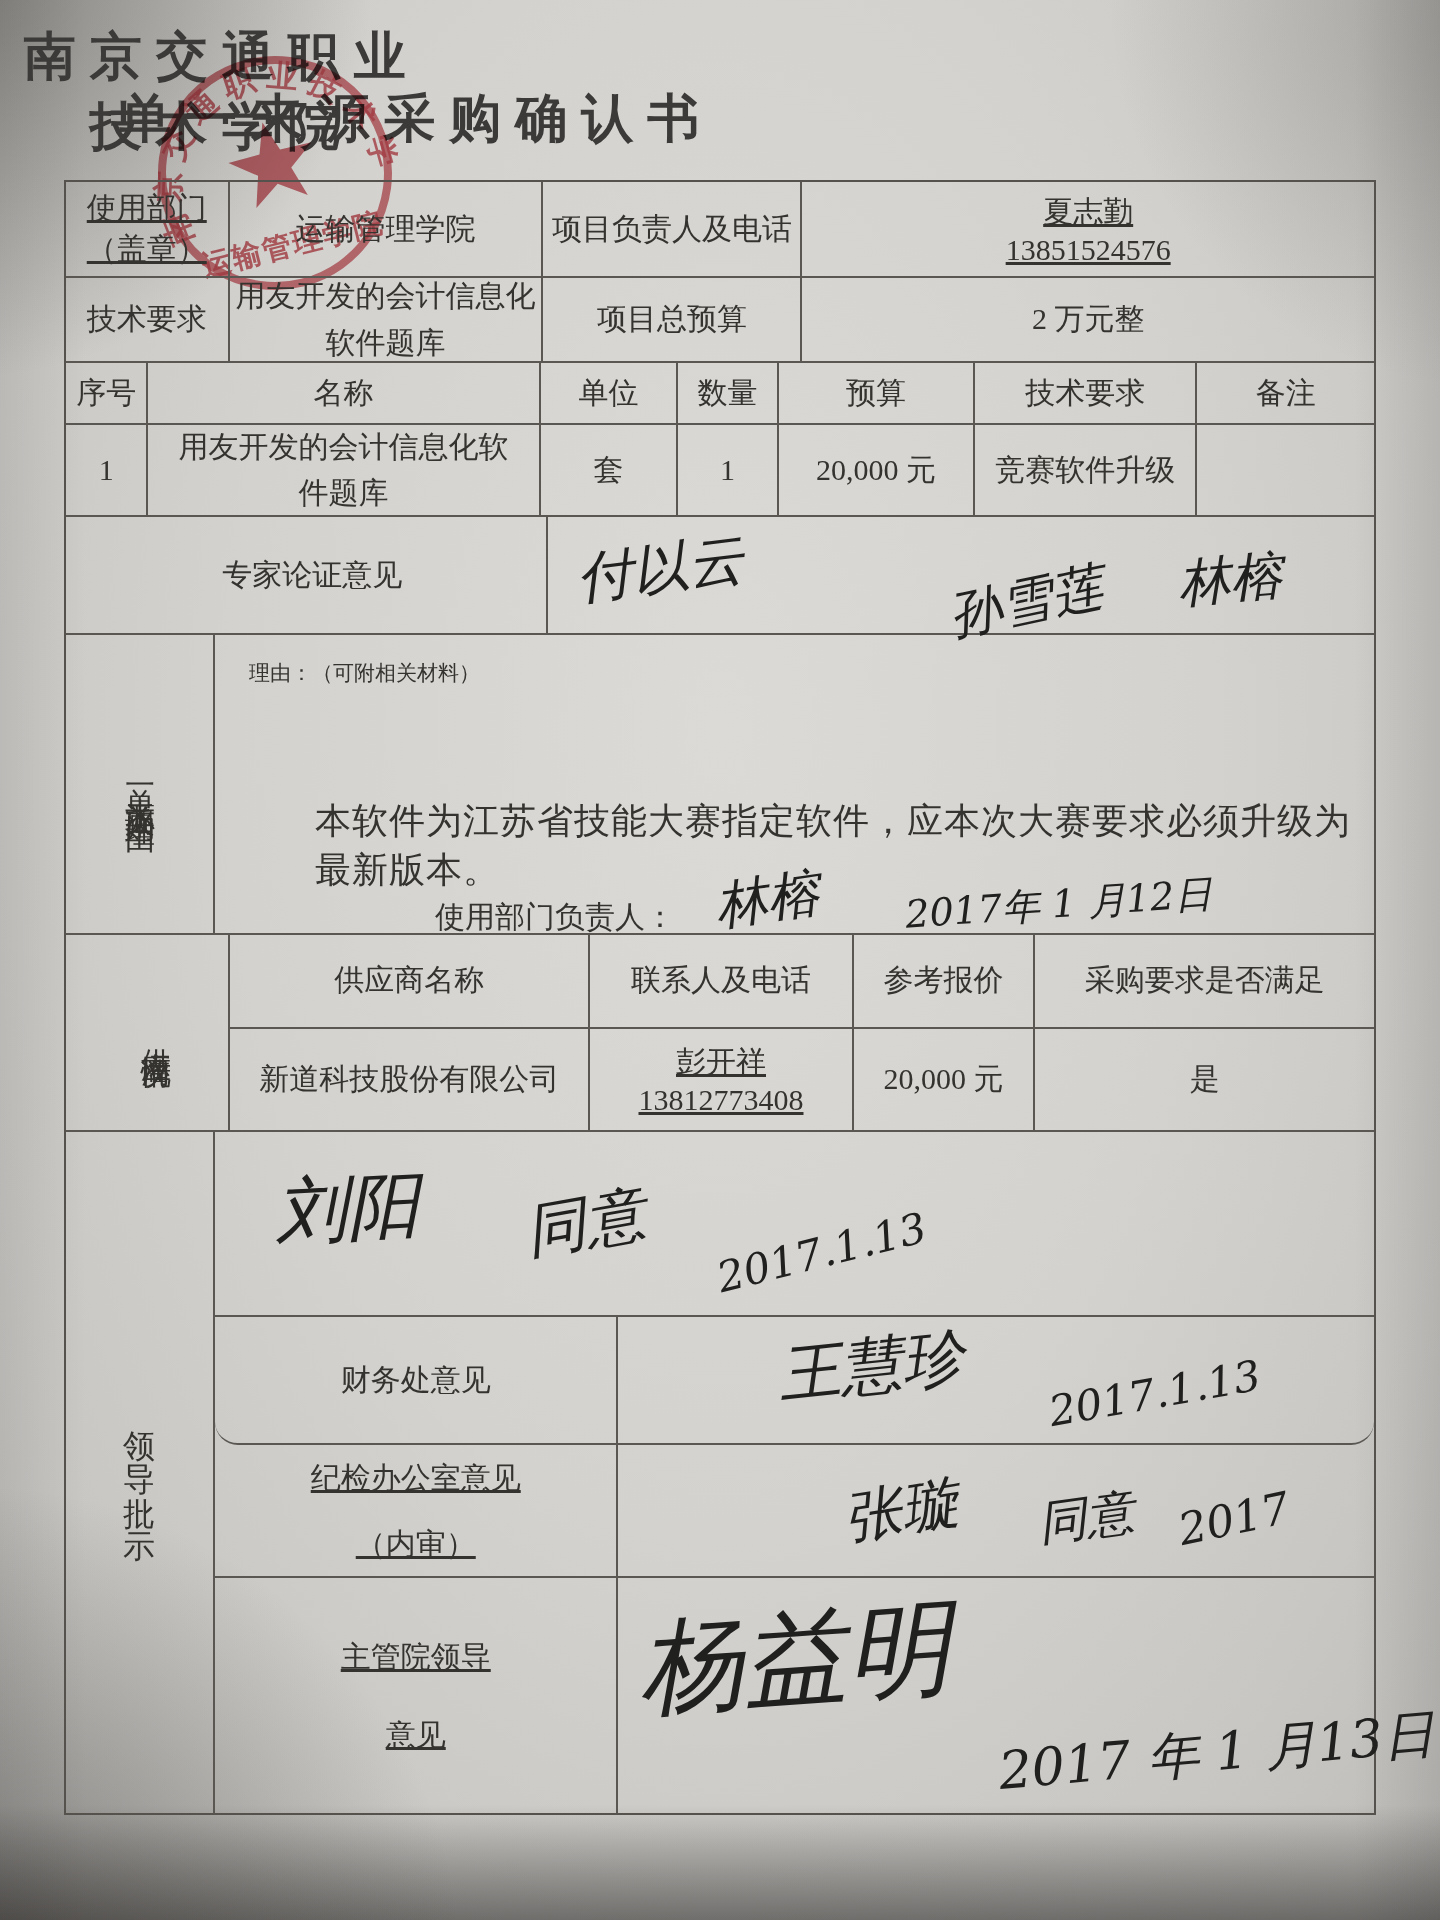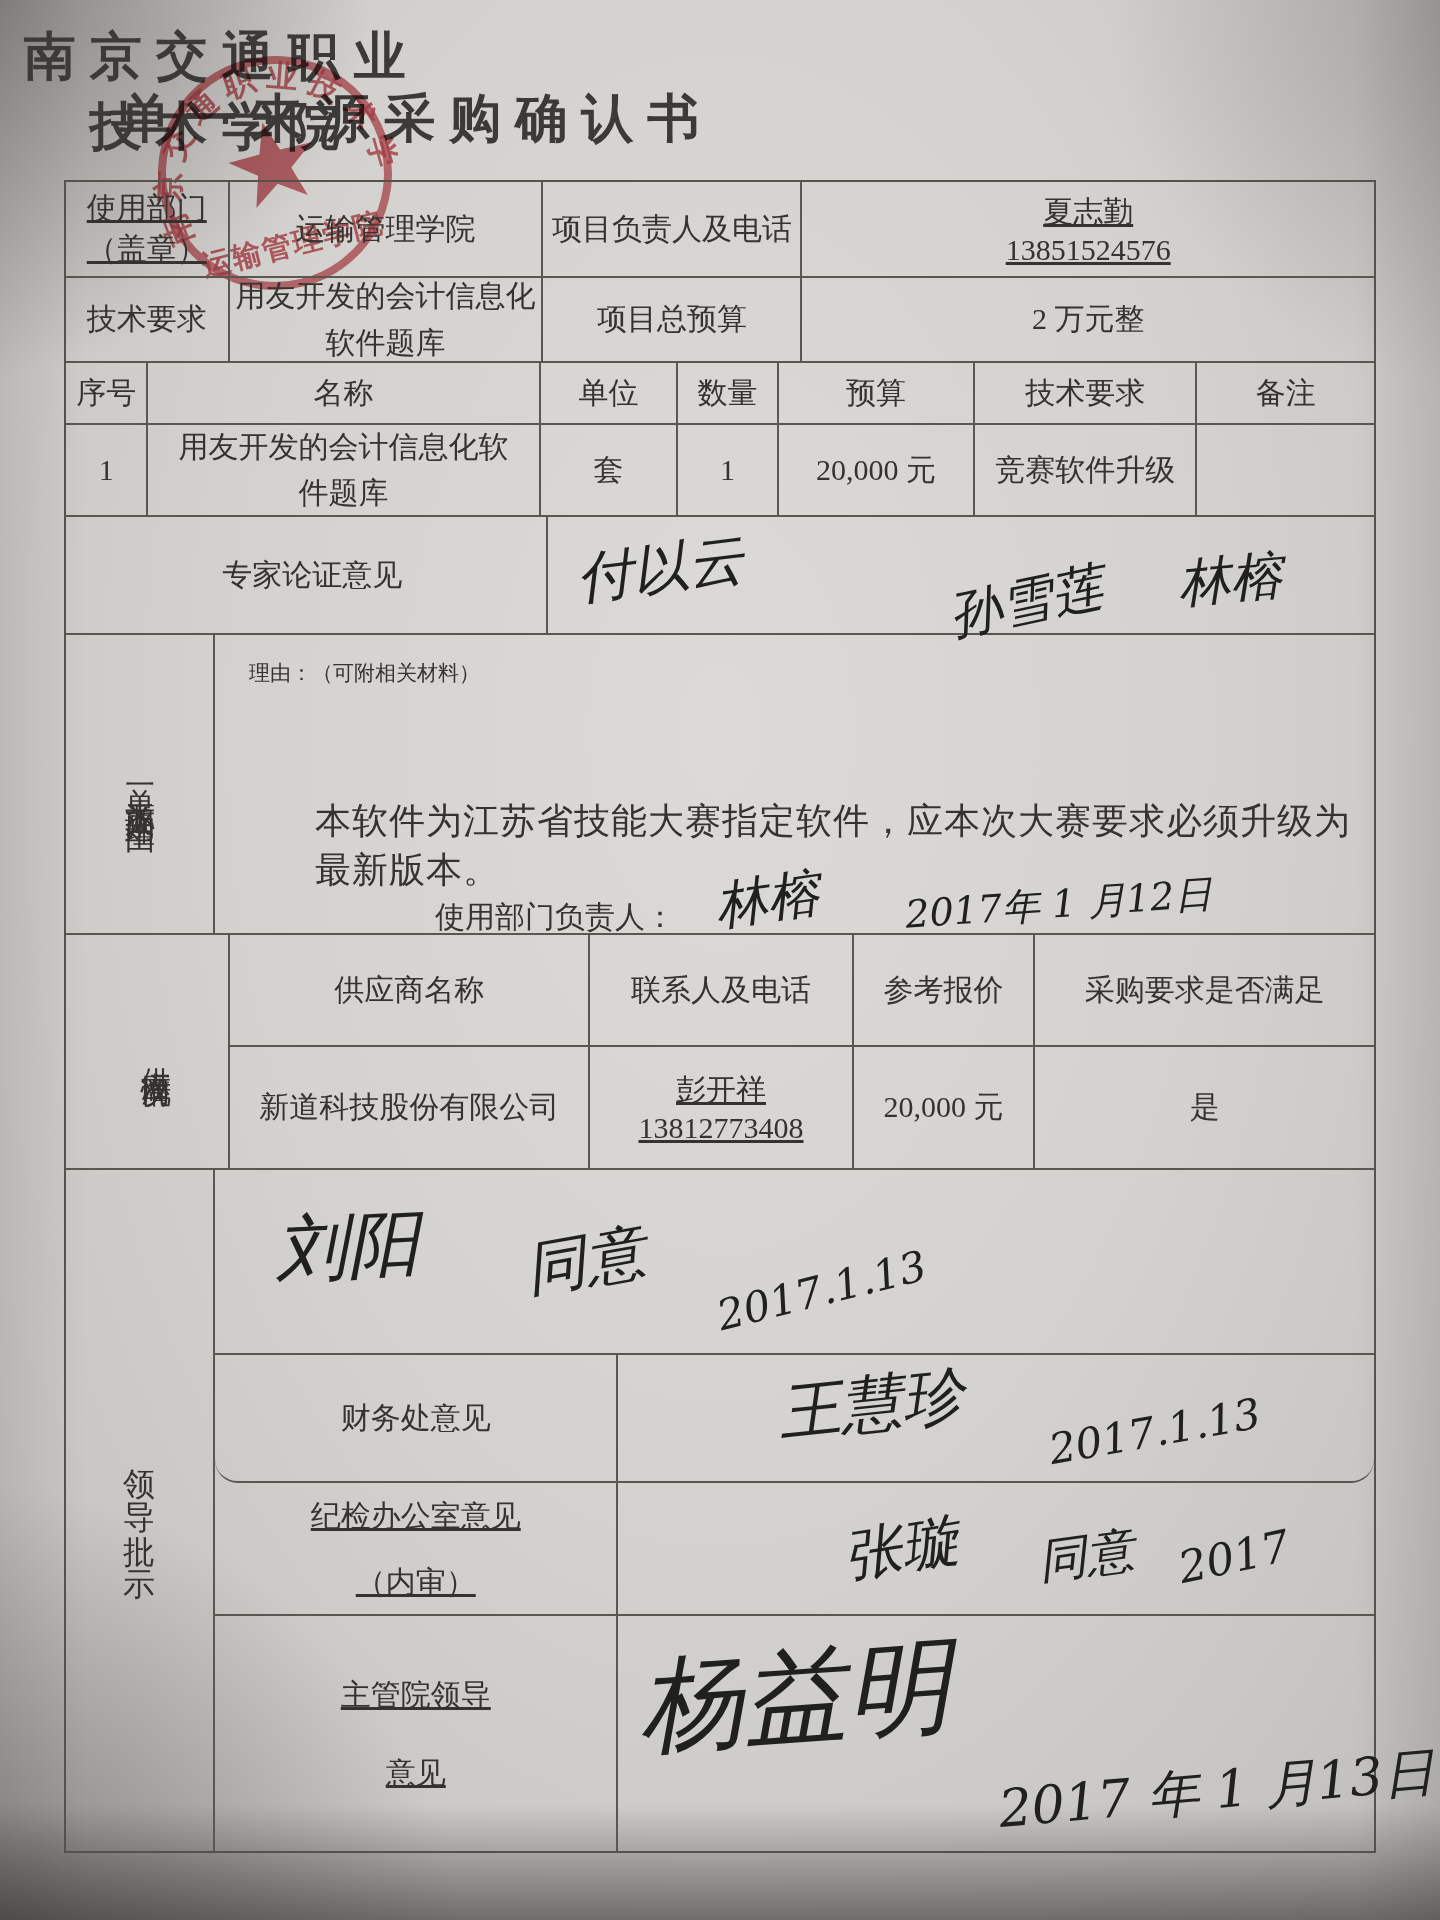--- a/index.html
+++ b/index.html
@@ -170,21 +170,21 @@
         <div class="reason-hint">理由：（可附相关材料）</div>
         <div class="reason-body">本软件为江苏省技能大赛指定软件，应本次大赛要求必须升级为最新版本。</div>
         <div class="signer-line">
           <span>使用部门负责人：</span>
         </div>
         <span class="hw" style="left:500px;top:238px;font-size:52px;transform:rotate(-8deg);">林榕</span>
         <span class="hw" style="left:690px;top:250px;font-size:38px;transform:rotate(-4deg);">2017年 1 月12日</span>
       </div>
     </div>
 
-    <div class="r" style="height:235px;padding-left:17px;">
+    <div class="r" style="height:197px;padding-left:17px;">
       <div class="c s0 vlabel" style="font-size:30px;letter-spacing:3px;">
         <span>供应商情况</span>
       </div>
       <div class="sub">
         <div class="r" style="height:112px;">
           <div class="c" style="width:31.5%;">
               <span>供应商名称</span>
             </div>
           <div class="c" style="width:23%;">
               <span>联系人及电话</span>

